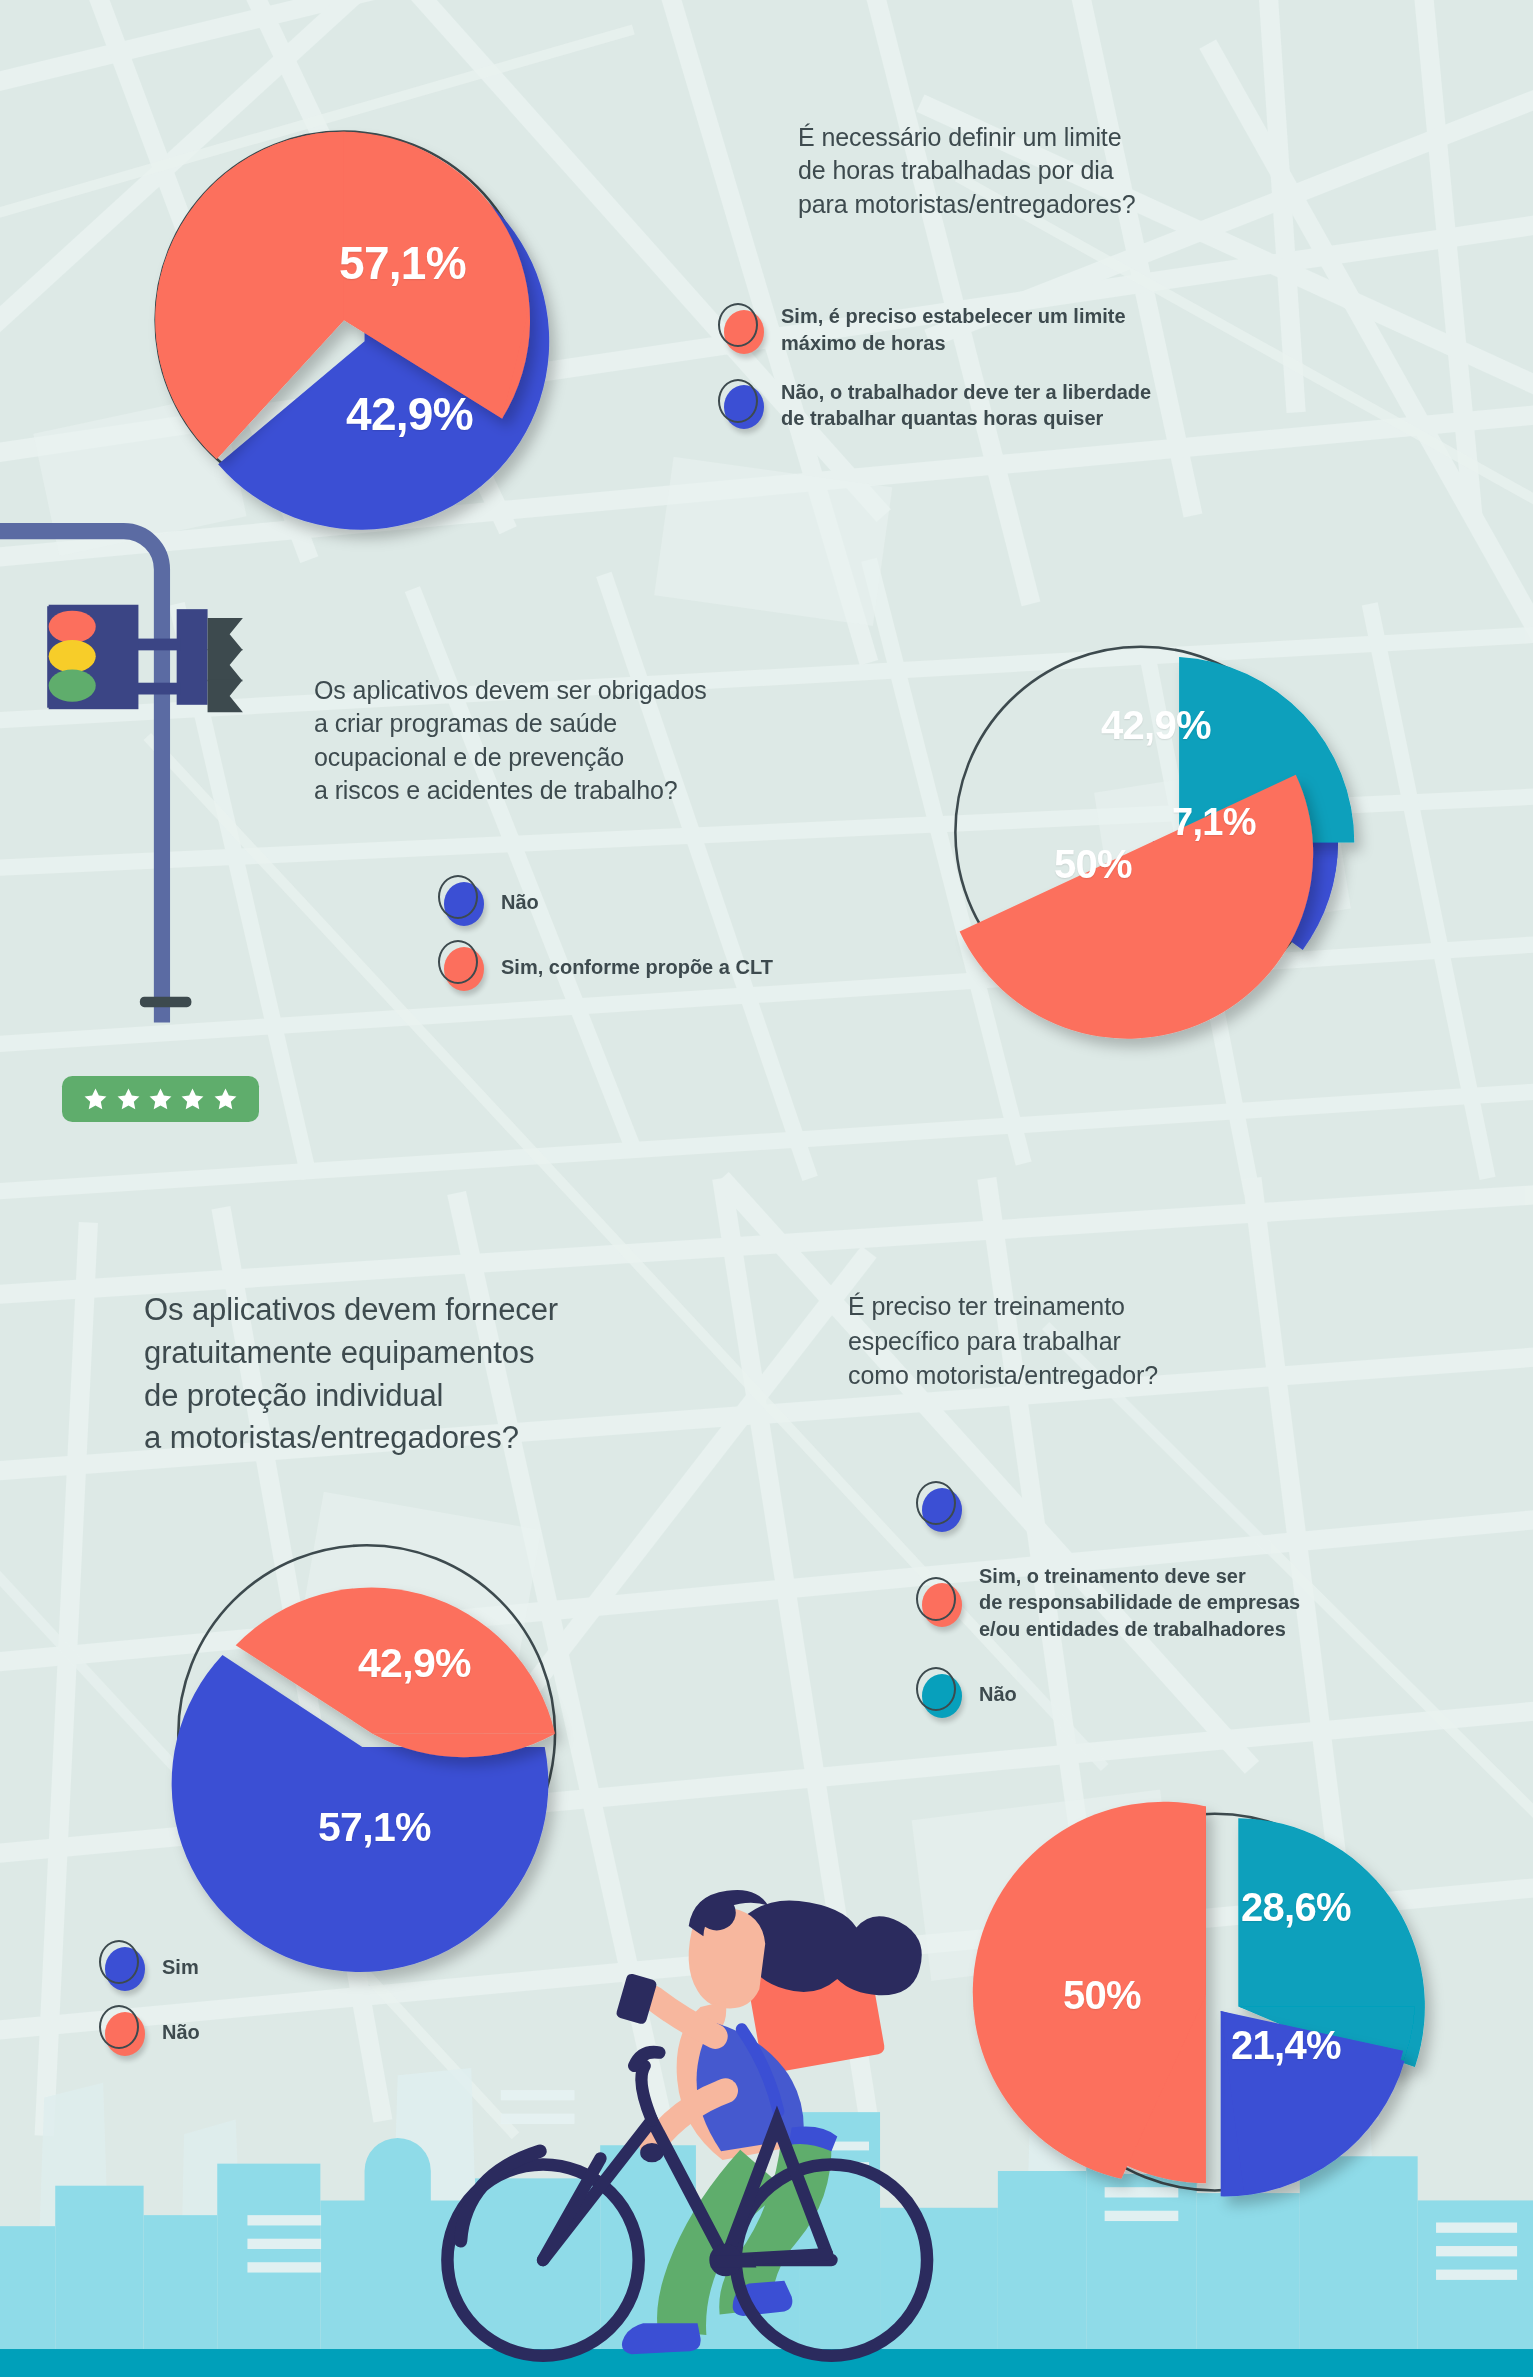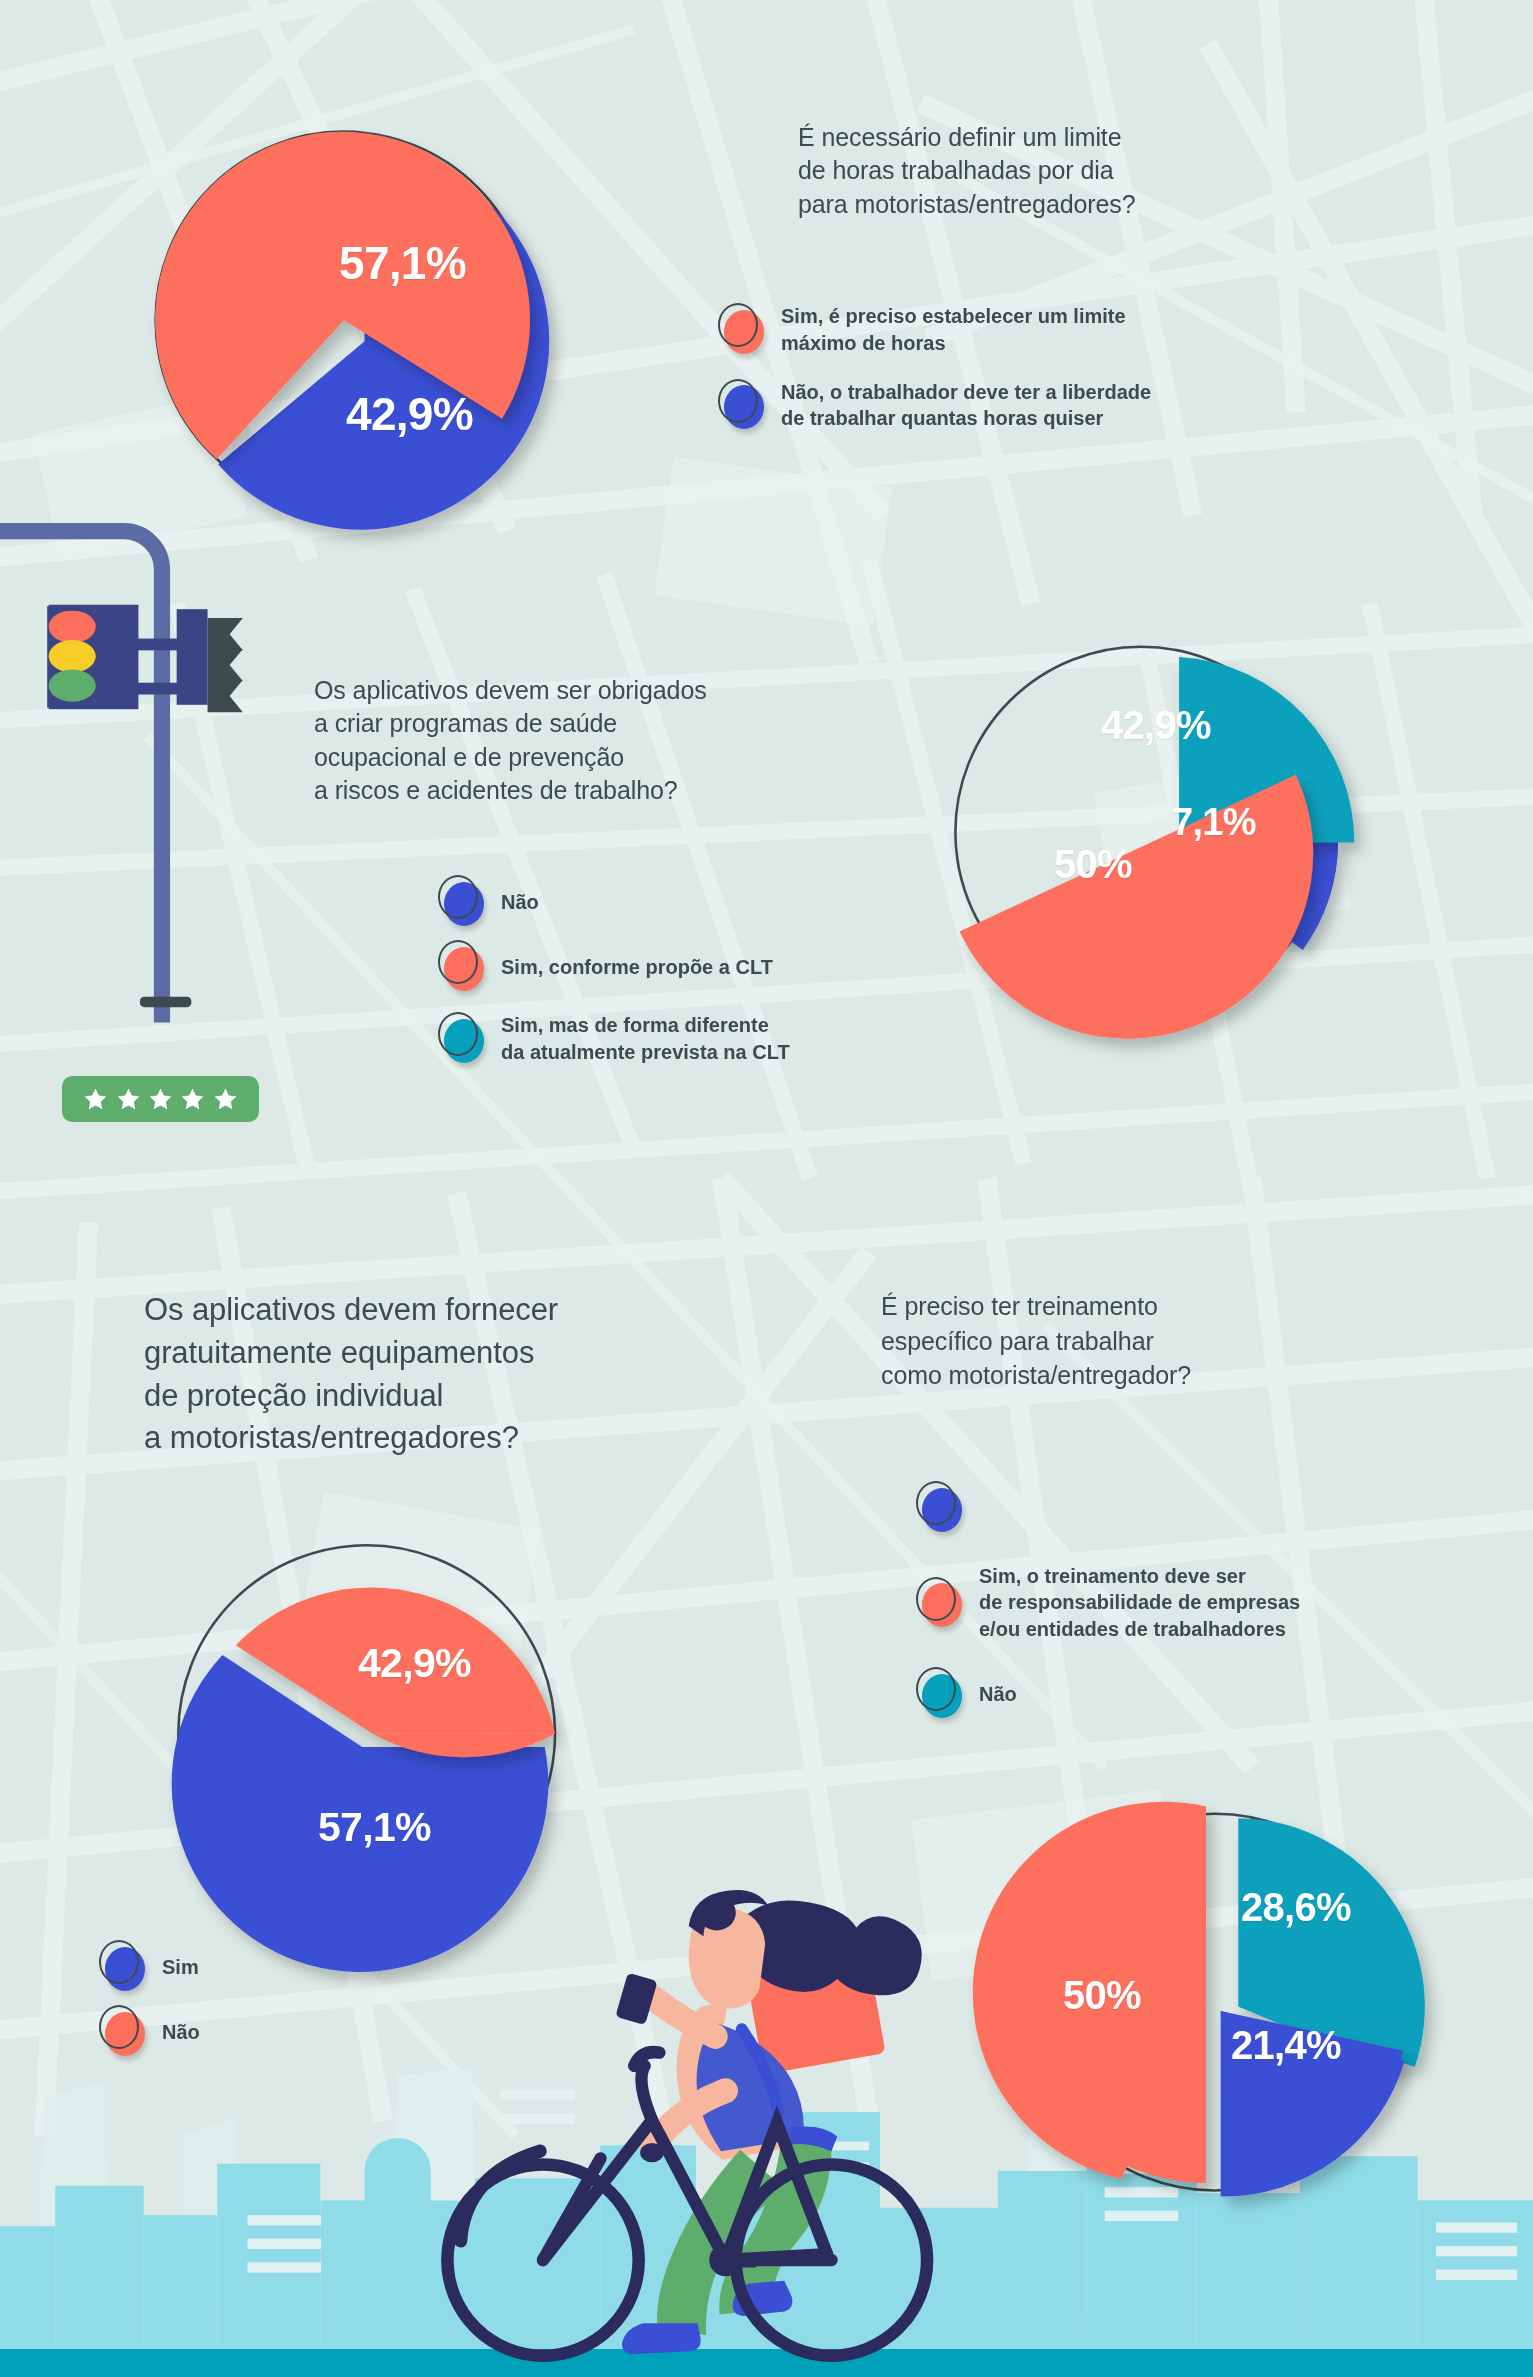--- a/index.html
+++ b/index.html
@@ -334,28 +334,20 @@
     </span>
     <span class="legend-label">Não</span>
   </div>
   <div class="legend-row" style="margin-bottom:25px;">
     <span class="legend-dot">
       <span class="fill" style="background:#fc6f5d"></span>
         <span class="ring"></span>
     </span>
     <span class="legend-label">Sim, conforme propõe a CLT</span>
   </div>
-  <div class="legend-row">
-    <span class="legend-dot">
-      <span class="fill" style="background:#07a0bc"></span>
-        <span class="ring"></span>
-    </span>
-    <span class="legend-label">Sim, mas de forma diferente
-da atualmente prevista na CLT</span>
-  </div>
 </div>
 
 <div class="pie-wrap" style="left:920px; top:604px;">
   <svg width="530" height="471" viewBox="0 0 720 640">
     <defs>
       <filter id="sh2" x="-40%" y="-40%" width="190%" height="190%">
         <feDropShadow dx="9" dy="12" stdDeviation="9" flood-color="#000" flood-opacity=".22"></feDropShadow>
       </filter>
     </defs>
     <circle cx="300" cy="310" r="252" fill="none" stroke="#3d4a4e" stroke-width="3.5"></circle>
@@ -419,21 +411,21 @@
   </div>
   <div class="legend-row">
     <span class="legend-dot">
       <span class="fill" style="background:#fc6f5d"></span>
         <span class="ring"></span>
     </span>
     <span class="legend-label">Não</span>
   </div>
 </div>
 
-<div class="q-title" style="left:881px; top:1289px; font-size:25px; line-height:1.38;">
+<div class="q-title" style="left:848px; top:1289px; font-size:25px; line-height:1.38;">
   <span>É preciso ter treinamento</span>
   <span>específico para trabalhar</span>
   <span>como motorista/entregador?</span>
 </div>
 
 <div class="legend" style="left:920px; top:1467px; width:560px;">
   <div class="legend-row" style="margin-bottom:35px; align-items:flex-start;">
     <span class="legend-dot" style="margin-top:20.6px;">
       <span class="fill" style="background:#3b4fd4"></span>
         <span class="ring"></span>

